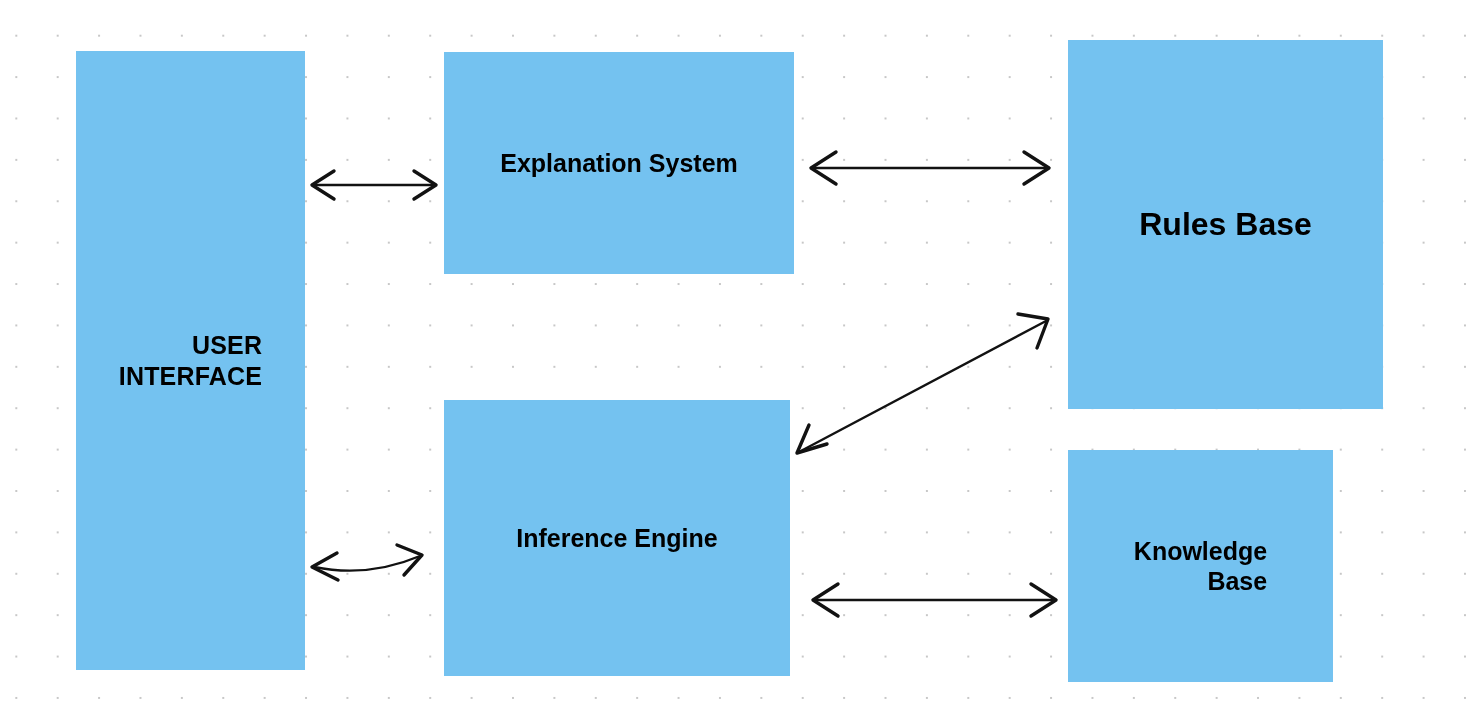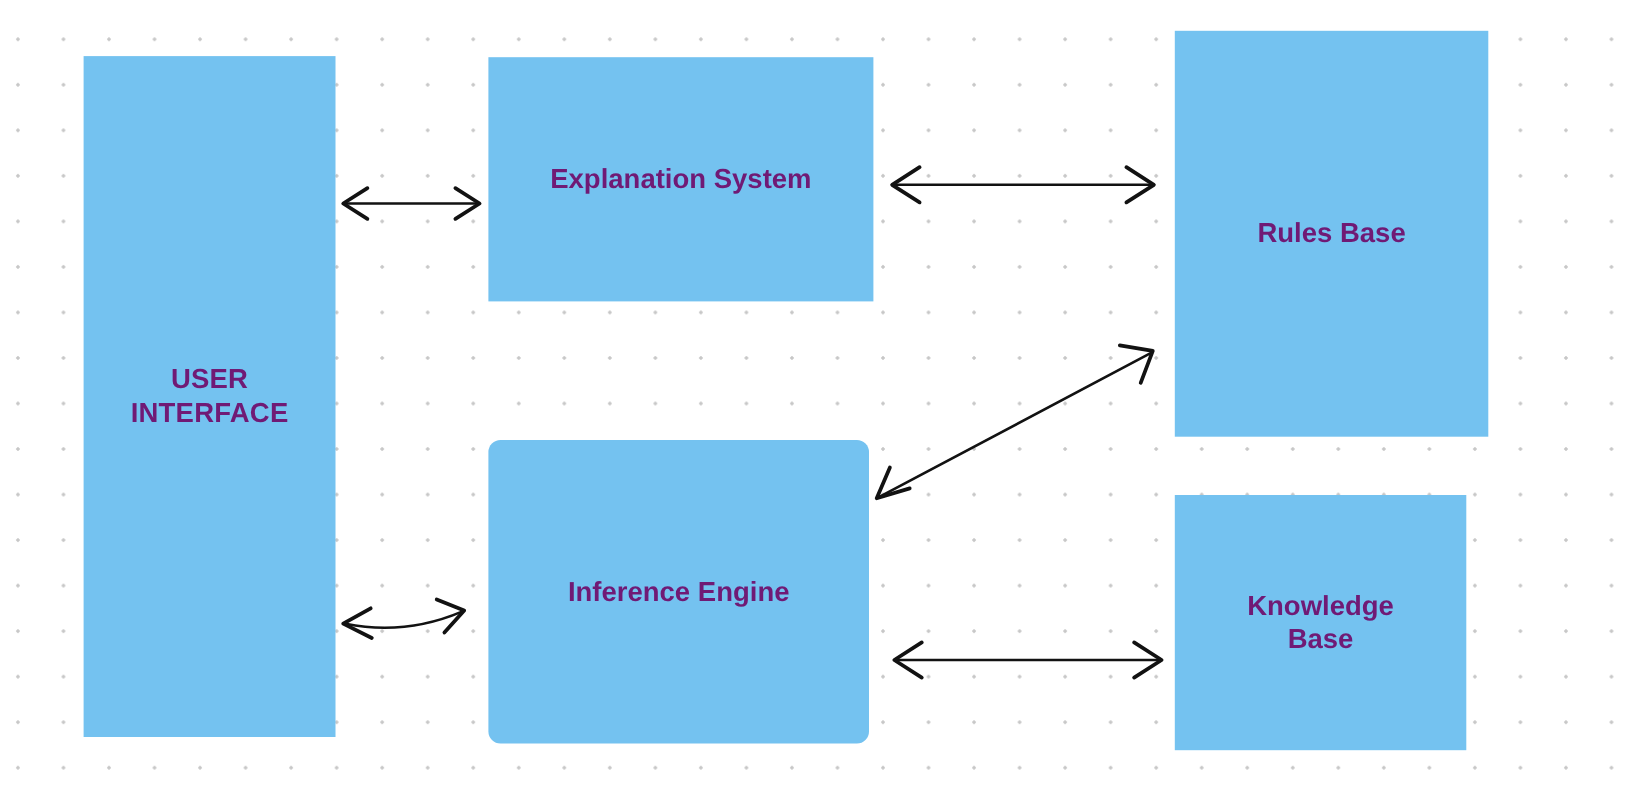--- a/index.html
+++ b/index.html
@@ -22,22 +22,22 @@
     background-size: 41.4px 41.4px;
     background-position: 37px 15px;
   }
 
   .node {
     position: absolute;
     background: #74c2f0;
     display: flex;
     align-items: center;
     justify-content: center;
-    text-align: center;
-    color: #701a75;
+    text-align: right;
+    color: #000000;
     font-weight: bold;
     line-height: 1.22;
     box-sizing: border-box;
     user-select: none;
   }
 
   .node-label {
     display: block;
     white-space: pre-line;
     padding: 0 8px;
@@ -49,25 +49,24 @@
     font-size: 25px;
     letter-spacing: 0.2px;
   }
   #node-explanation-system {
     left: 444px; top: 52px;  width: 350px; height: 222px;
     font-size: 25px;
   }
   #node-inference-engine {
     left: 444px; top: 400px; width: 346px; height: 276px;
     font-size: 25px;
-    border-radius: 11px;
   }
   #node-rules-base {
-    left: 1068px; top: 28px;  width: 285px; height: 369px;
-    font-size: 25px;
+    left: 1068px; top: 40px;  width: 315px; height: 369px;
+    font-size: 32px;
   }
   #node-knowledge-base {
     left: 1068px; top: 450px; width: 265px; height: 232px;
     font-size: 25px;
   }
 
   
   #connectors {
     position: absolute;
     left: 0; top: 0;

